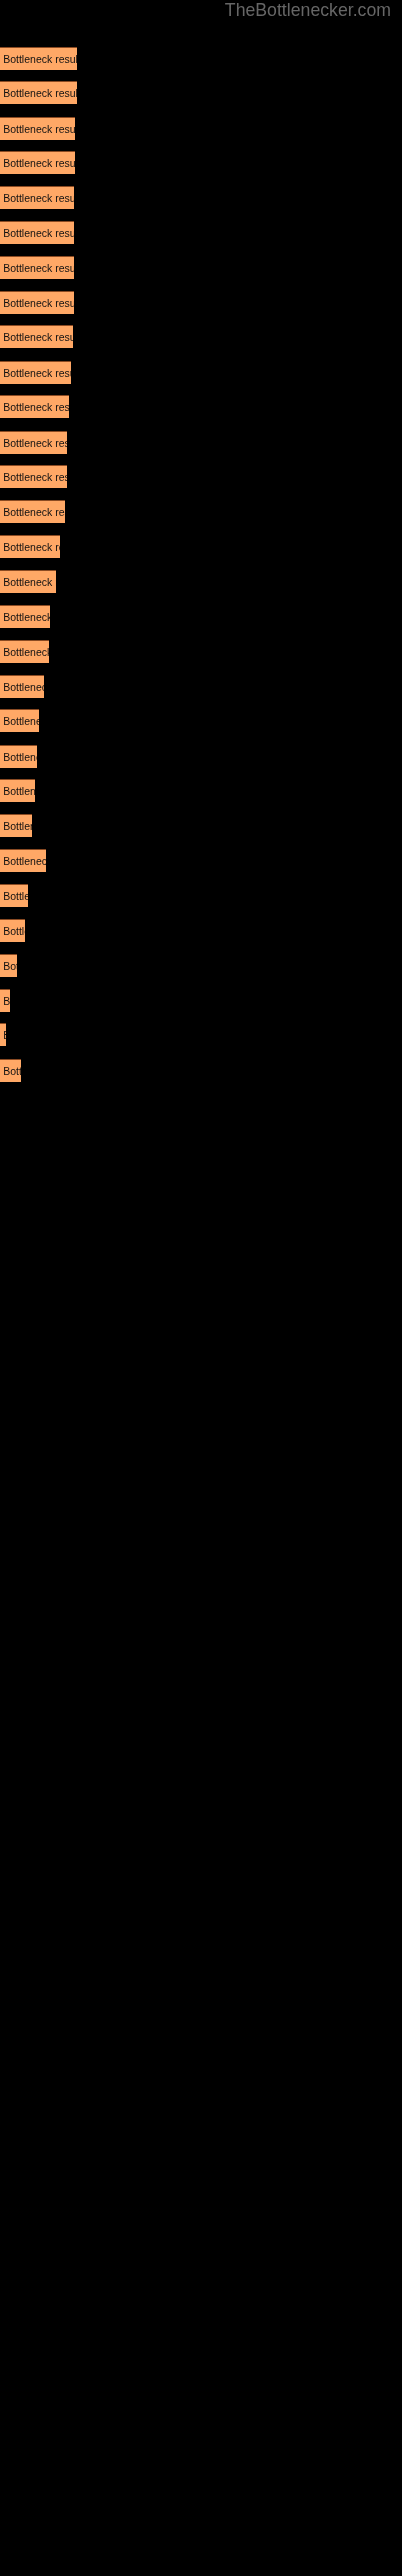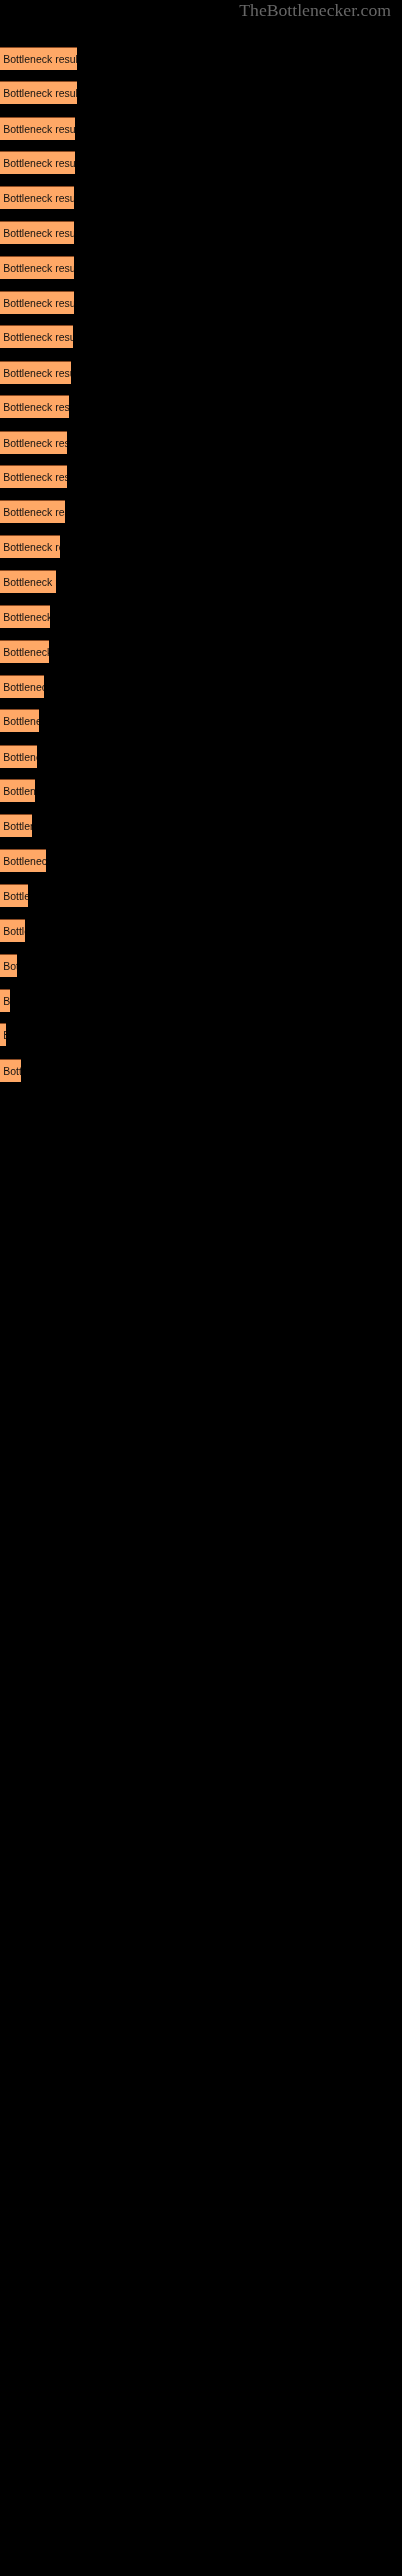--- a/index.html
+++ b/index.html
@@ -22,21 +22,21 @@
     height: 2576px;
     background: #000000;
   }
   #watermark {
     position: absolute;
     right: 12px;
     top: 0.8px;
     font-size: 17.7px;
     line-height: 19.3px;
     color: #666666;
-    font-family: Liberation Serif, serif;
+    font-family: Liberation Sans, sans-serif;
     letter-spacing: 0px;
     white-space: nowrap;
     user-select: none;
   }
   #bars-layer {
     position: absolute;
     left: 0;
     top: 0;
     width: 403px;
     height: 2576px;

